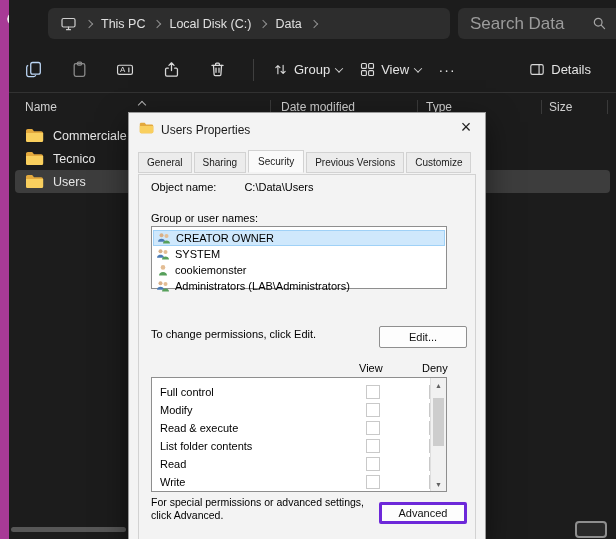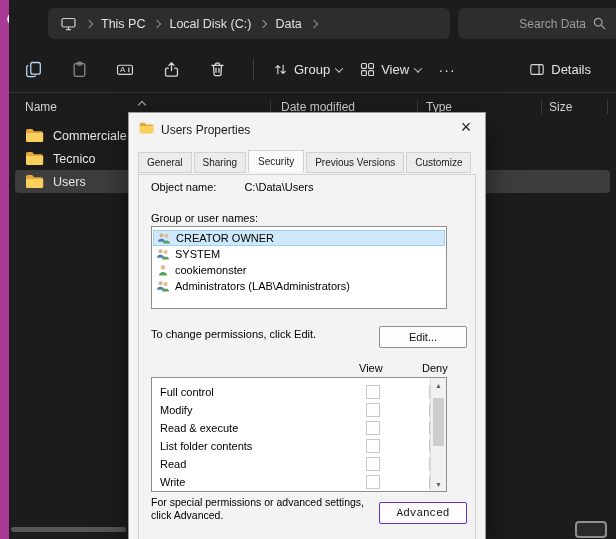--- a/index.html
+++ b/index.html
@@ -17,21 +17,21 @@
   .addressbar{position:absolute;left:39px;top:8px;width:402px;height:31px;background:#2d2d2d;
               border-radius:6px;display:flex;align-items:center;gap:9px;padding:0 12px;box-sizing:border-box;
               color:#e0e0e0;font-size:12.5px;}
   .crumb{cursor:default;}
   .cv-r{display:inline-block;width:5px;height:5px;border-top:1.4px solid #909090;border-right:1.4px solid #909090;transform:rotate(45deg);}
   .cv-d{display:inline-block;width:5px;height:5px;border-left:1.4px solid #cfcfcf;border-bottom:1.4px solid #cfcfcf;transform:rotate(-45deg) translate(1px,-1px);}
   .cv-u{display:inline-block;width:5px;height:5px;border-left:1.2px solid #b5b5b5;border-top:1.2px solid #b5b5b5;transform:rotate(45deg);}
 
   .searchbox{position:absolute;left:449px;top:8px;right:0;height:31px;background:#2d2d2d;border-radius:6px 0 0 6px;}
   .searchbox input{position:absolute;left:0;top:0;width:100%;height:100%;background:transparent;border:none;outline:none;
-                   color:#cfcfcf;font-size:12px;padding:0 30px 0 12px;box-sizing:border-box;font-family:"Liberation Sans",sans-serif;text-align:right;}
+                   color:#cfcfcf;font-size:17px;padding:0 30px 0 12px;box-sizing:border-box;font-family:"Liberation Sans",sans-serif;}
   .searchbox input::placeholder{color:#9c9c9c;}
   .search-ico{position:absolute;right:9px;top:8px;}
 
   .toolbar{position:absolute;left:0;right:0;top:47px;height:46px;display:flex;align-items:center;
            padding:0 4px;box-sizing:border-box;border-bottom:1px solid #323232;}
   .tbtn{width:40px;height:36px;border-radius:4px;display:flex;align-items:center;justify-content:center;margin-right:6px;}
   .tsep{width:1px;height:22px;background:#3f3f3f;margin:0 10px;}
   .tgroup{display:flex;align-items:center;gap:6px;padding:0 9px;height:36px;border-radius:4px;color:#e4e4e4;font-size:13px;}
   .tmore{width:34px;height:36px;display:flex;align-items:center;justify-content:center;color:#e0e0e0;font-size:14px;letter-spacing:1px;}
   .tdetails{margin-left:auto;margin-right:12px;justify-content:center;}
@@ -55,30 +55,30 @@
   .dlg-foldico{position:absolute;left:10px;top:9px;}
   .dlg-close{position:absolute;right:8px;top:3px;width:22px;height:22px;display:flex;align-items:center;justify-content:center;
              font-size:18px;color:#222;line-height:1;}
   .page{position:absolute;left:9px;right:9px;top:61px;bottom:-1px;border:1px solid #d2d2d2;background:#f3f3f3;}
   .tabs{position:absolute;left:9px;top:39px;display:flex;z-index:3;}
   .tab{font-size:10px;padding:4px 8px;background:#ececec;border:1px solid #d2d2d2;margin-right:2px;color:#1a1a1a;}
   .tab.active{background:#fafafa;padding:5px 9px;margin-top:-2px;border-bottom:1px solid #f3f3f3;z-index:4;}
 
   .obj-row{position:absolute;left:22px;top:68px;display:flex;gap:28px;z-index:2;}
   .grp-label{position:absolute;left:22px;top:99px;z-index:2;}
-  .userbox{position:absolute;left:22px;top:113px;width:296px;height:83px;background:#fff;border:1px solid #8e8e8e;
+  .userbox{position:absolute;left:22px;top:113px;width:296px;height:63px;background:#fff;border:1px solid #8e8e8e;
            box-sizing:border-box;padding-top:3px;z-index:2;}
   .urow{height:16px;display:flex;align-items:center;gap:5px;padding-left:3px;margin:0 1px;}
   .urow.selected{background:#cfe8fc;border:1px solid #9fd1f7;height:14px;}
 
   .edit-hint{position:absolute;left:22px;top:215px;z-index:2;}
   .btn{position:absolute;width:88px;height:22px;background:#fdfdfd;border:1px solid #8f8f8f;border-radius:2px;
        display:flex;align-items:center;justify-content:center;font-size:11px;color:#111;z-index:2;box-sizing:border-box;}
   .btn-edit{left:250px;top:213px;}
-  .btn-adv{left:250px;top:389px;border:1px solid #6d28d9;font-family:Liberation Mono, monospace;}
+  .btn-adv{left:250px;top:389px;border:3px solid #6d28d9;}
 
   .perm-label{position:absolute;left:22px;top:234px;width:150px;line-height:13px;z-index:2;}
   .allow-lbl{position:absolute;left:230px;top:249px;z-index:2;}
   .deny-lbl{position:absolute;left:293px;top:249px;z-index:2;}
 
   .permbox{position:absolute;left:22px;top:264px;width:296px;height:115px;background:#fff;border:1px solid #8e8e8e;
            box-sizing:border-box;overflow:hidden;padding-top:5px;z-index:2;}
   .prow{height:18px;position:relative;padding-left:8px;display:flex;align-items:center;color:#000;}
   .pcheck{position:absolute;top:2px;width:12px;height:12px;border:1px solid #c9c9c9;background:#fff;}
   .pcheck.allow{left:214px;}

